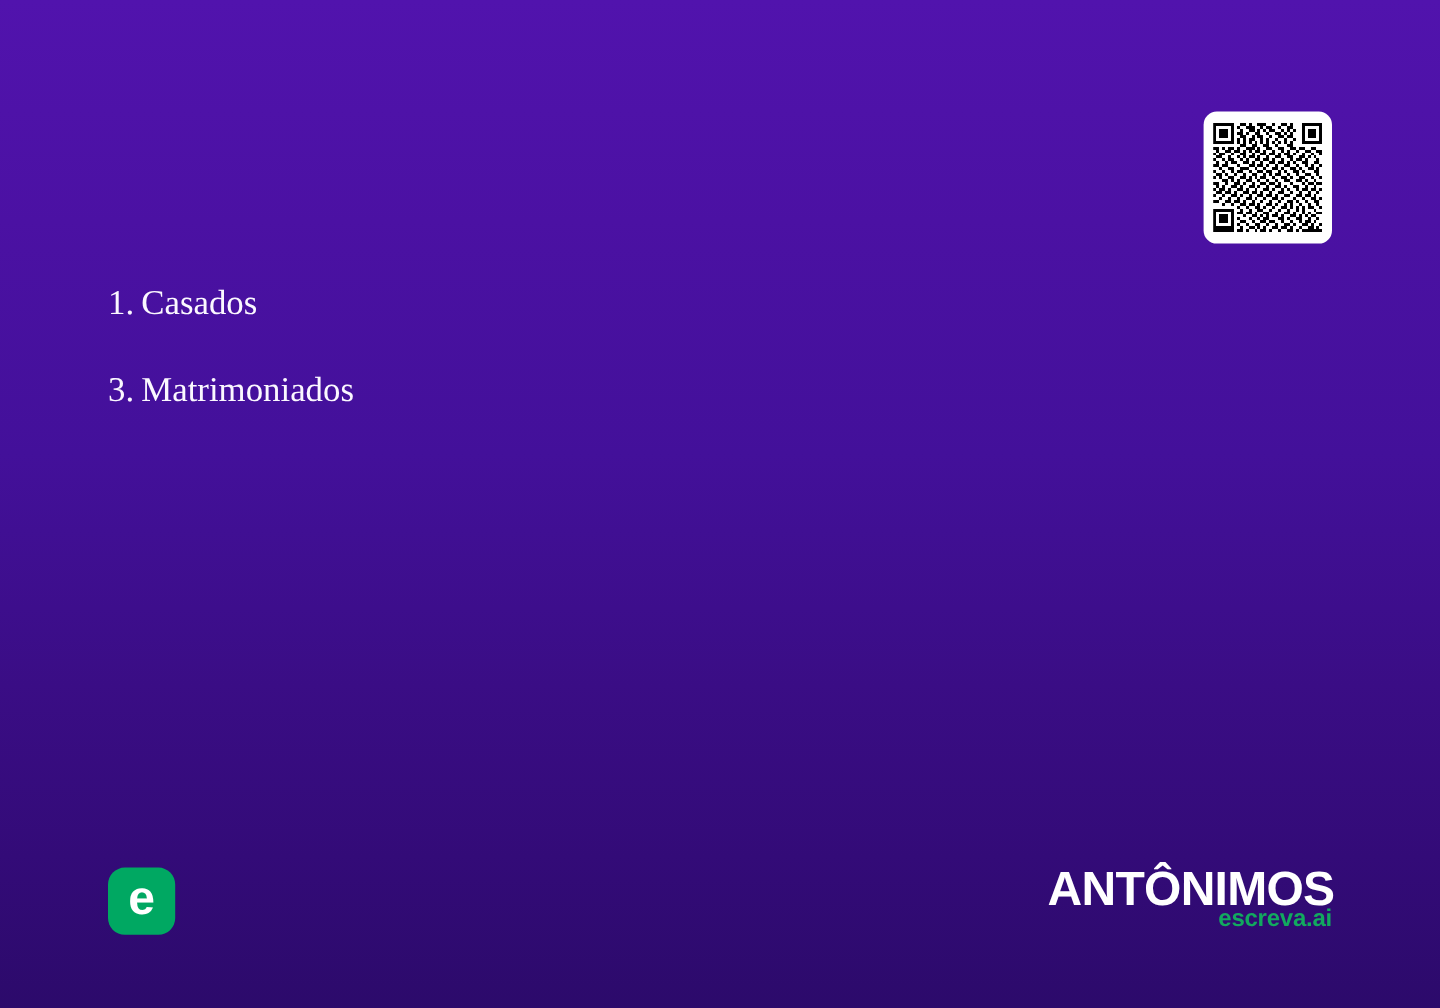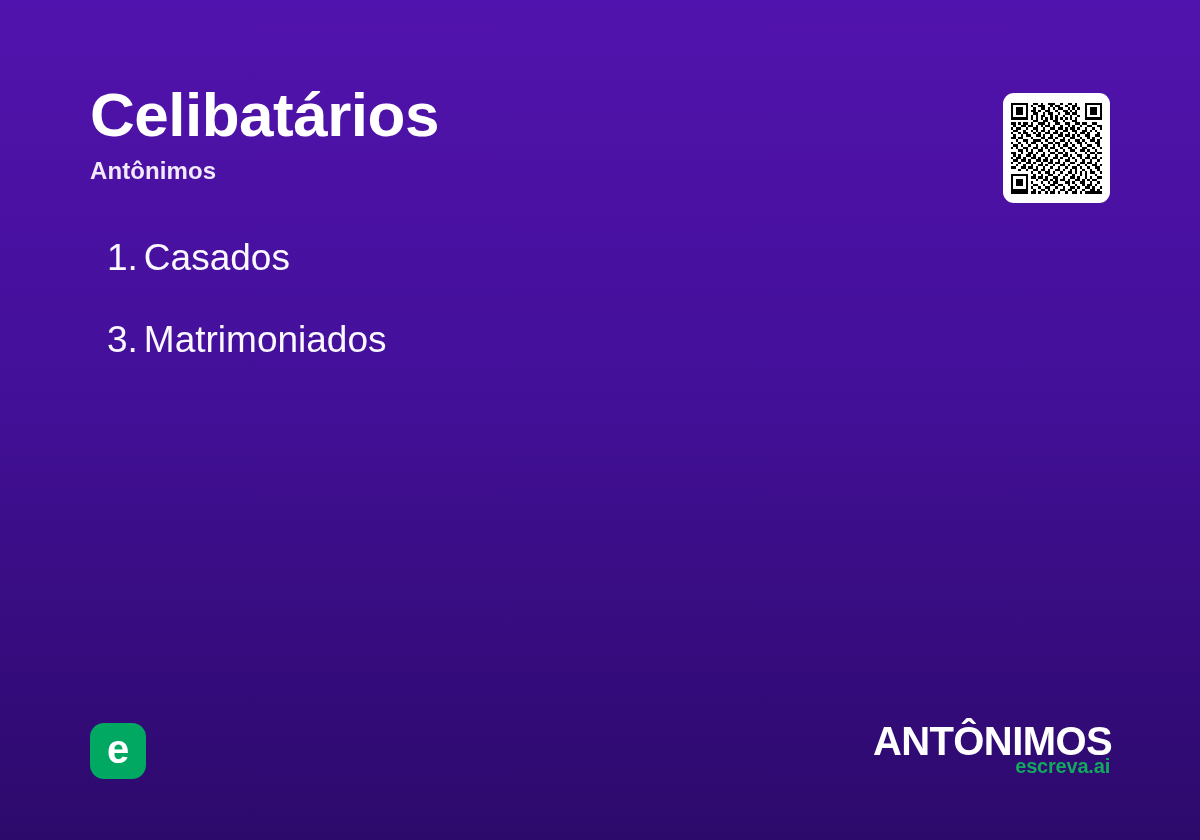--- a/index.html
+++ b/index.html
@@ -51,26 +51,27 @@
   .word-list {
     position: absolute;
     left: 90px;
     top: 236px;
     margin: 0;
     padding: 0;
     list-style: none;
     width: 900px;
   }
   .word-item {
-    font-size: 37px;
+    font-size: 29px;
     line-height: 1.18;
     font-weight: 400;
     color: #FBF8FF;
-    margin: 0 0 38px 17px;
+    margin: 0 0 38px 0;
     white-space: nowrap;
+    font-family: Liberation Serif, serif;
   }
   .word-index {
     display: inline-block;
     margin-right: 6px;
   }
 
   
   .qr-card {
     position: absolute;
     left: 1003px;
@@ -137,24 +138,20 @@
     display: block;
     margin-top: -4px;
     padding-right: 2px;
   }
 </style>
 </head>
 <body>
 
 <div class="card">
 
-  <div class="headline-block">
-    <h1 class="title">Celibatários</h1>
-    <p class="subtitle">Antônimos</p>
-  </div>
 
   <ul class="word-list">
     <li class="word-item">
       <span class="word-index">1.</span><span>Casados</span>
     </li>
     <li class="word-item">
       <span class="word-index">3.</span><span>Matrimoniados</span>
     </li>
   </ul>
 

